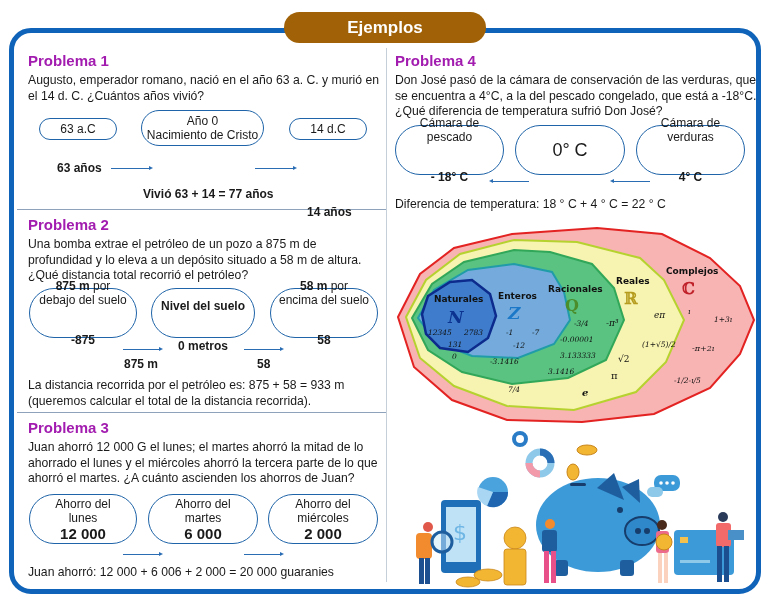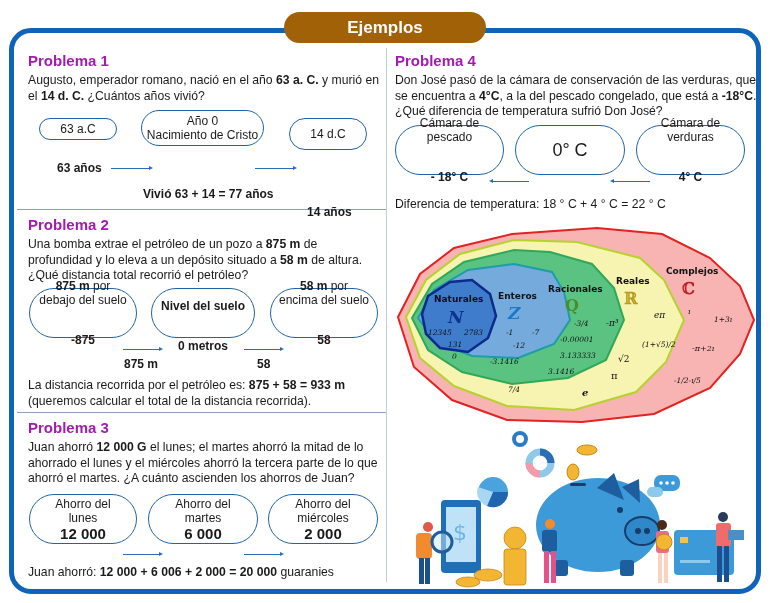--- a/index.html
+++ b/index.html
@@ -15,21 +15,21 @@
     background: #a16207; border-radius: 16px; color: #fff;
     font-weight: bold; font-size: 17px; text-align: center; line-height: 31px;
     z-index: 3;
   }
   .vdiv { position: absolute; left: 386px; top: 48px; width: 1px; height: 534px; background: #c5cfd9; }
   .hdiv { position: absolute; left: 17px; width: 369px; height: 1px; background: #8ea3bb; }
 
   .section { position: absolute; }
   .ptitle { color: #a21caf; font-weight: bold; font-size: 15px; margin-bottom: 4px; }
   .ptext { font-size: 12.2px; line-height: 15.5px; }
-  .ptext b { font-weight: bold; }
+  .ptext b { font-weight: normal; }
 
   .pill {
     position: absolute; border: 1.5px solid #1f64a8; border-radius: 22px;
     text-align: center; font-size: 12px; line-height: 14px;
     display: flex; flex-direction: column; align-items: center; justify-content: center;
     background: #fff;
   }
   .pill.big { border-radius: 28px; }
   .pill .b { font-weight: bold; margin-top: 26px; }
   .pill .xl { font-weight: bold; font-size: 15px; line-height: 17px; }
@@ -66,21 +66,21 @@
   <div class="ptitle">Problema 1</div>
   <div class="ptext"><span>Augusto, emperador romano, nació en el año </span><b>63 a. C.</b><span> y murió en el </span><b>14 d. C.</b><span> ¿Cuántos años vivió?</span></div>
 </div>
 <div class="pill" style="left:39px; top:118px; width:78px; height:22px;">
     <span>63 a.C</span>
   </div>
 <div class="pill" style="left:141px; top:110px; width:123px; height:36px;">
     <span>Año 0</span>
     <span>Nacimiento de Cristo</span>
   </div>
-<div class="pill" style="left:289px; top:118px; width:78px; height:32px;">
+<div class="pill" style="left:289px; top:118px; width:78px; height:22px;">
     <span>14 d.C</span>
   </div>
 <div class="lbl bold" style="left:57px; top:161px;">63 años</div>
 <div class="arrow r" style="left:111px; top:168px; width:40px;"></div>
 <div class="arrow r" style="left:255px; top:168px; width:40px;"></div>
 <div class="lbl bold" style="left:307px; top:161px;margin-top:44px;">14 años</div>
 <div class="lbl bold" style="left:143px; top:187px;">Vivió 63 + 14 = 77 años</div>
 
 <div class="section" style="left:28px; top:216px; width:354px;">
   <div class="ptitle">Problema 2</div>

